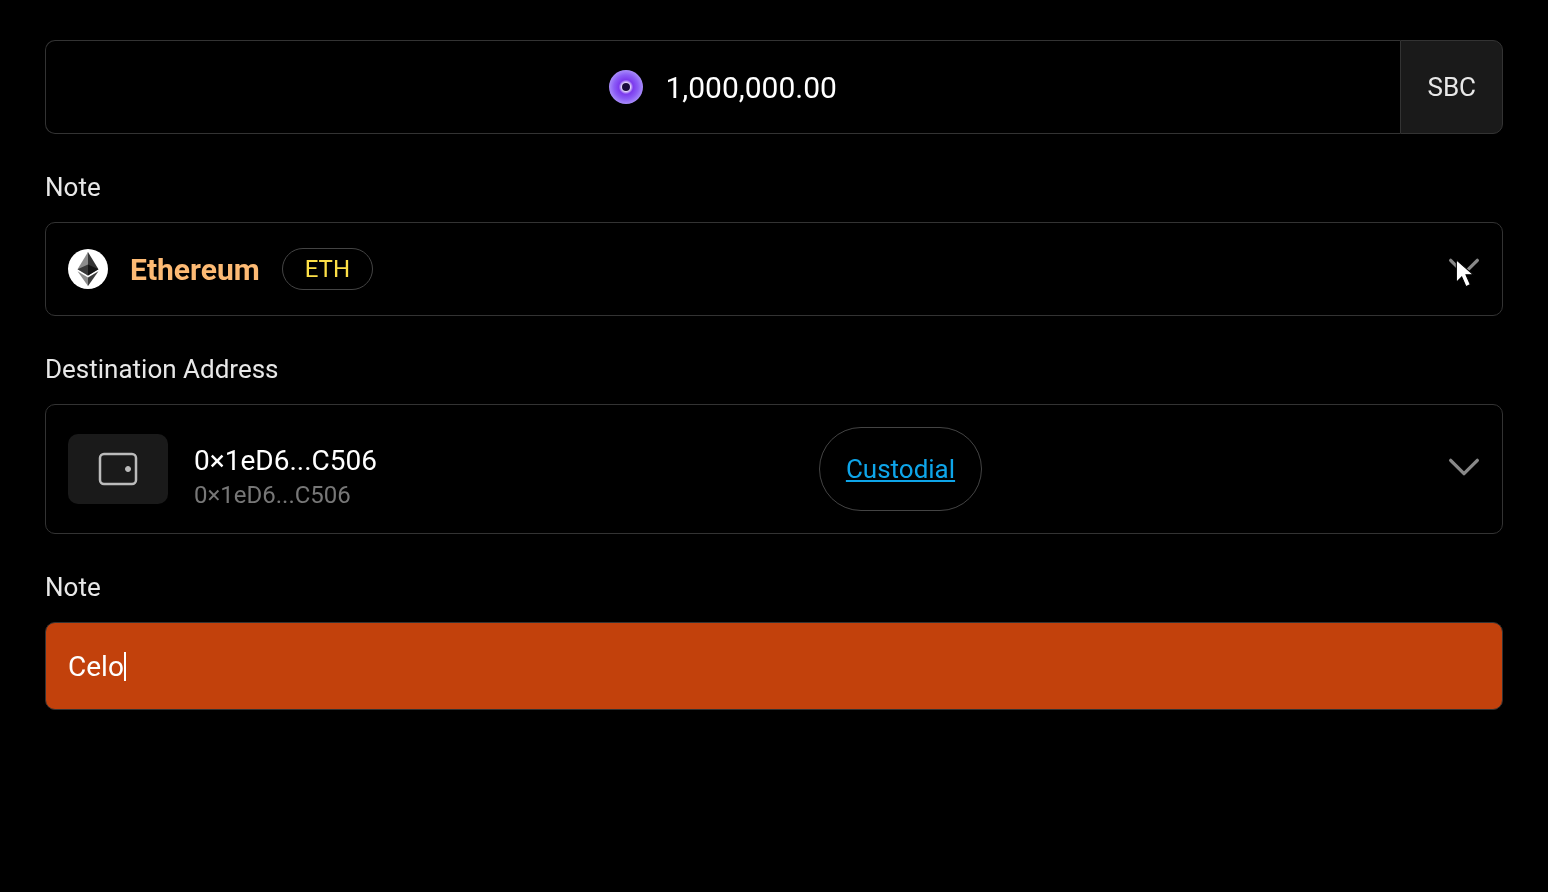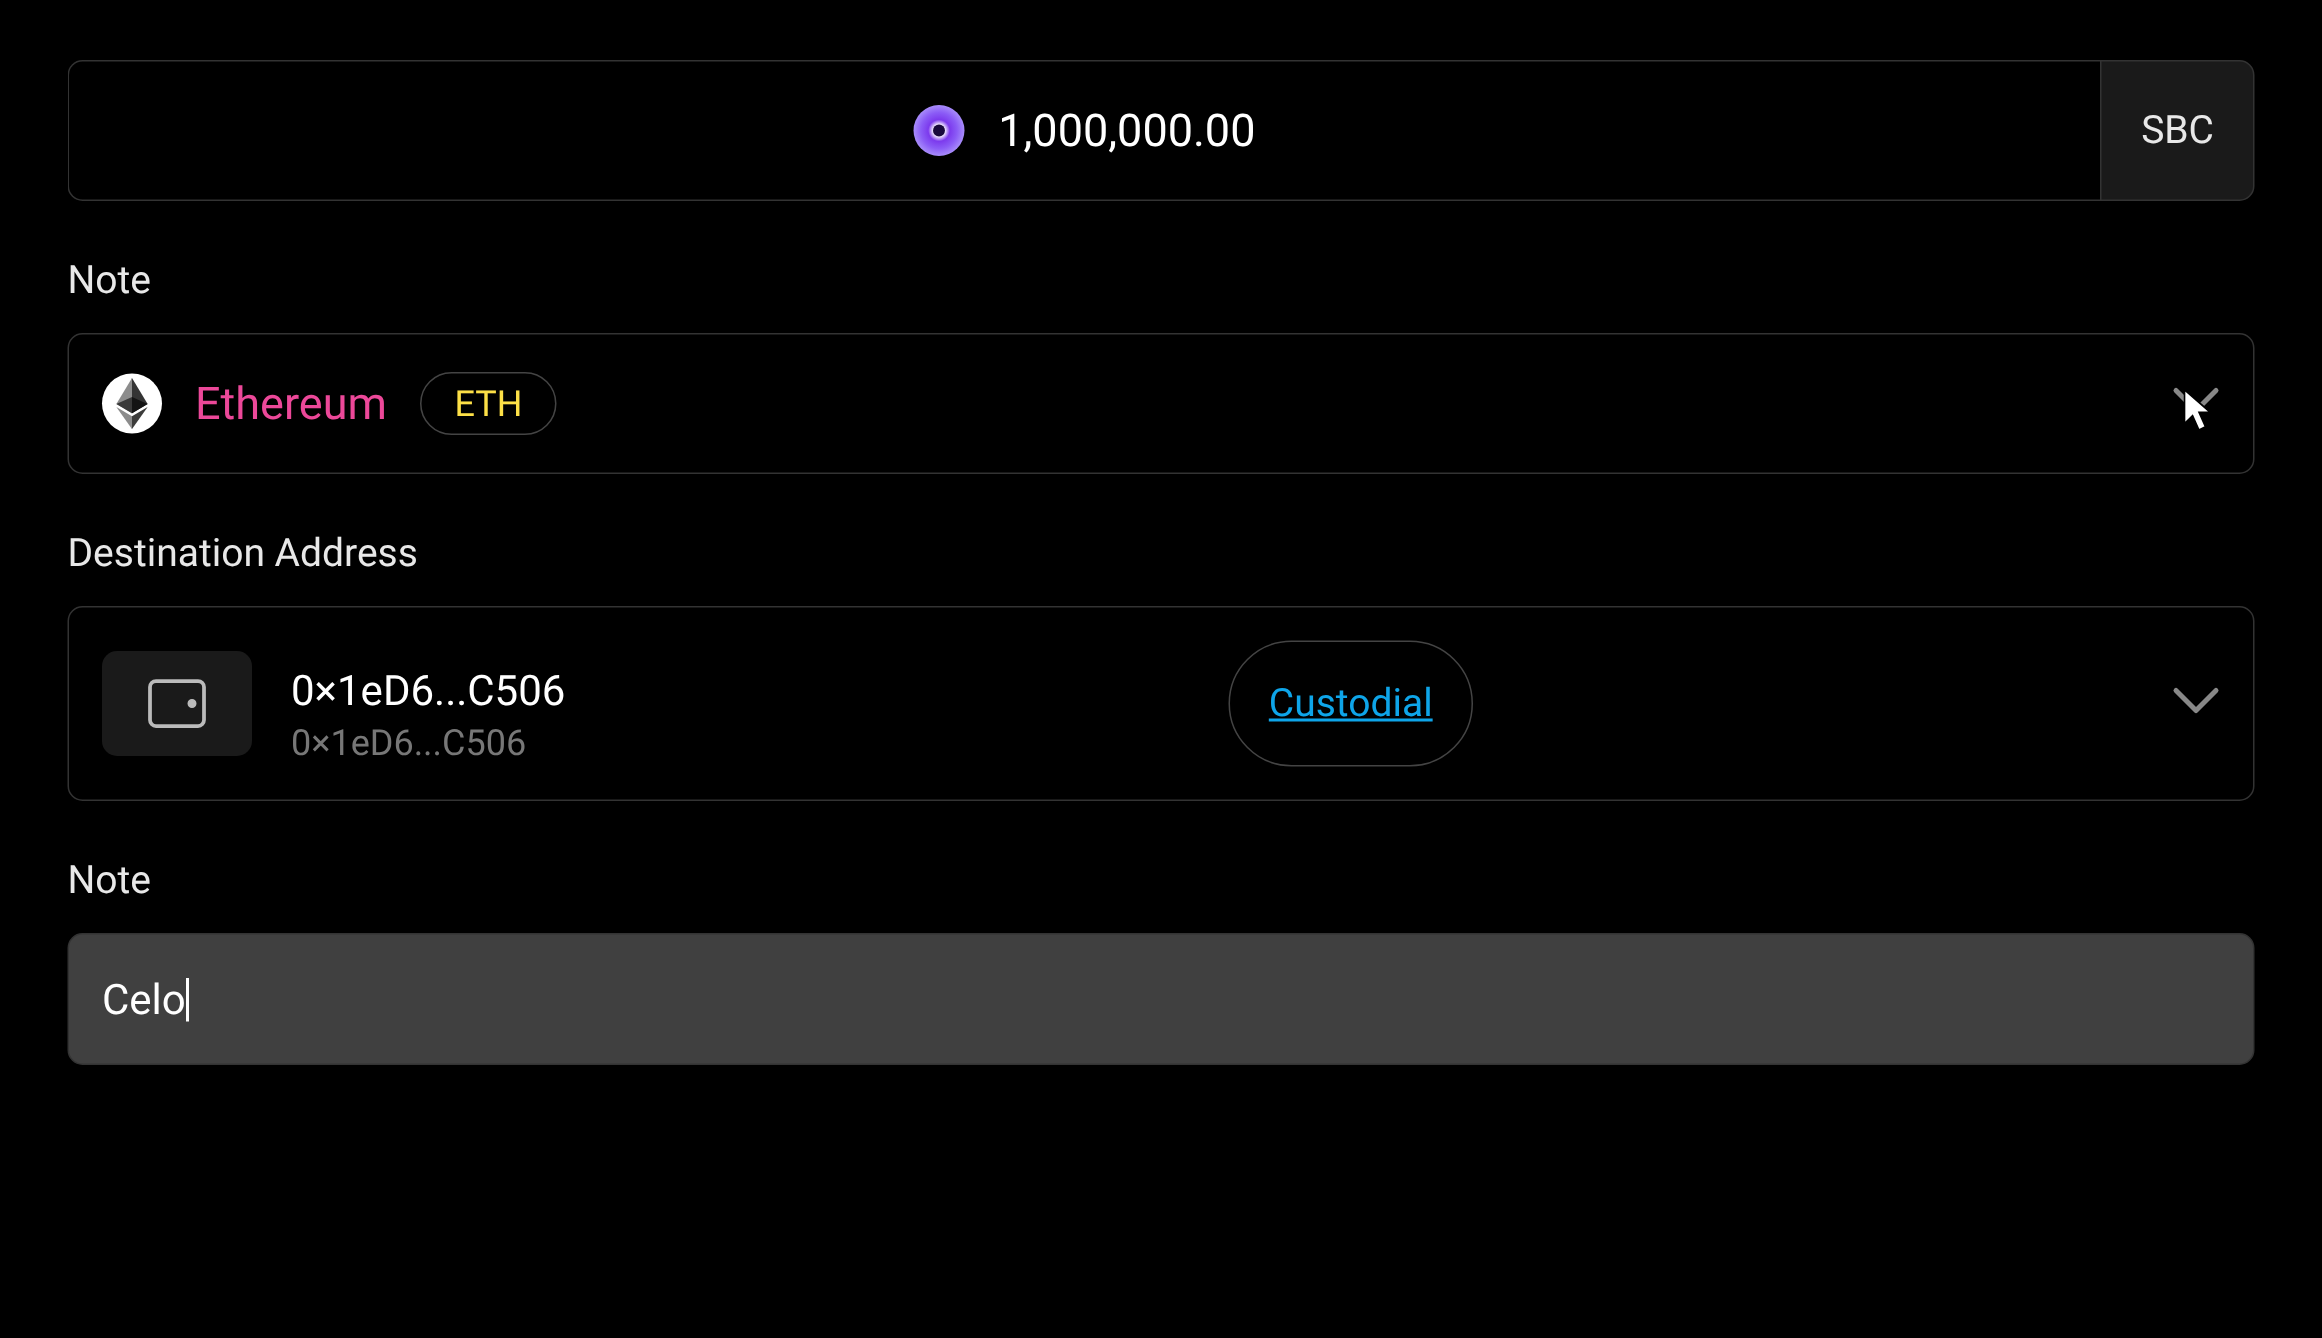--- a/index.html
+++ b/index.html
@@ -100,23 +100,23 @@
     display: flex;
     align-items: center;
     justify-content: center;
   }
   .eth-icon svg {
     width: 22px;
     height: 34px;
   }
   .chain-name {
     font-size: 30px;
-    color: #ec4899;
+    color: #fdba74;
     margin-right: 22px;
-    font-weight: 400;
+    font-weight: 700;
   }
   .chain-badge {
     border: 1px solid #444444;
     border-radius: 999px;
     padding: 6px 22px;
     font-size: 24px;
     color: #fde047;
     font-weight: 400;
   }
   .chevron {
@@ -177,21 +177,21 @@
     padding: 26px 26px;
     font-size: 26px;
     color: #0ea5e9;
     margin-right: 24px;
     font-weight: 400;
     text-decoration: underline;
   }
   .note-box {
     border: 1px solid #333333;
     border-radius: 10px;
-    background: #404040;
+    background: #c2410c;
     display: flex;
     align-items: center;
     padding: 0 22px;
     height: 88px;
     width: 100%;
   }
   .note-value {
     font-size: 28px;
     color: #ffffff;
     position: relative;

